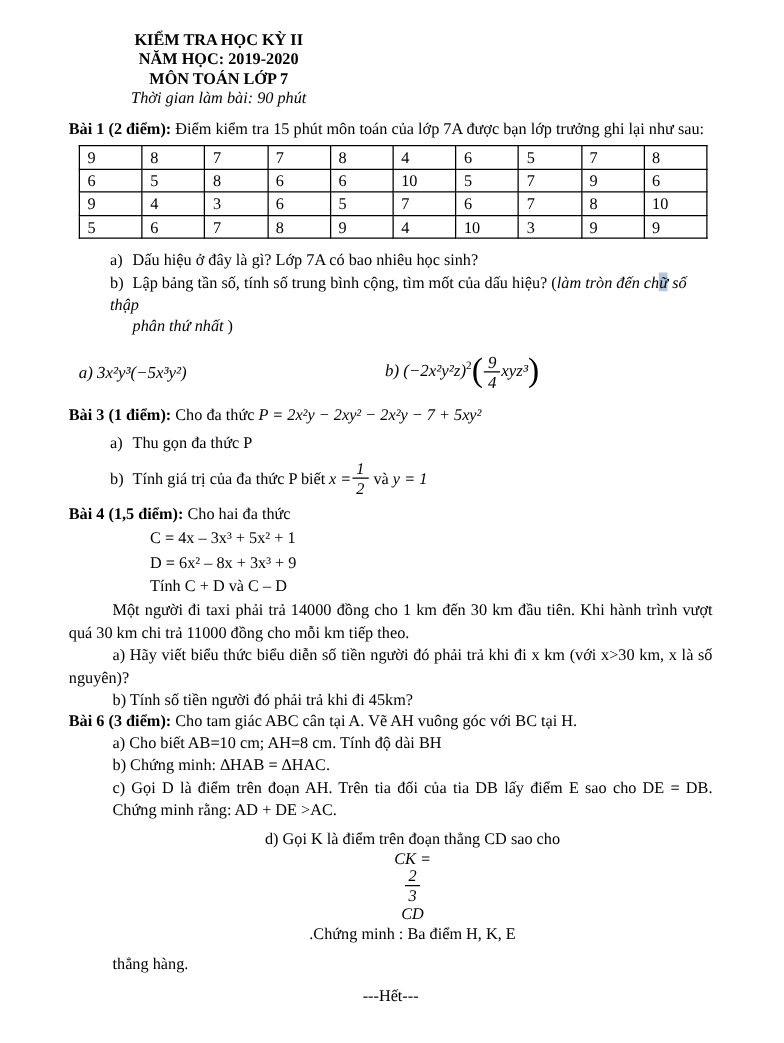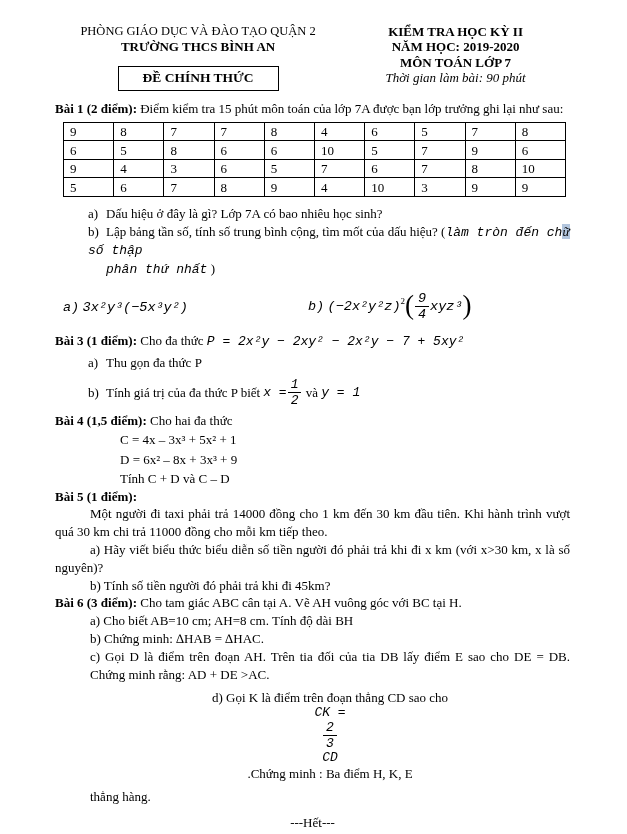--- a/index.html
+++ b/index.html
@@ -14,21 +14,21 @@
   .hdr-left .l1{font-size:12.5px;}
   .hdr-left .l2{font-weight:bold;font-size:13px;}
   .hdr-right div{font-weight:bold;font-size:13px;line-height:1.18;}
   .hdr-right .dur{font-weight:normal;font-style:italic;}
   .exam-box{display:inline-block;border:1.3px solid #000;font-weight:bold;
             padding:3px 24px 4px 24px;margin-top:11px;font-size:13.5px;}
 
   
   .sec-head{margin:0;line-height:1.3;}
   .b{font-weight:bold;}
-  .it{font-style:italic;font-family:Liberation Mono, monospace;}
+  .it{font-style:italic;}
   .hl{font-style:italic;background:var(--hl,#b3c6de);}
 
   
   table.score{border-collapse:collapse;table-layout:fixed;width:503px;margin:4px 0 8px 8px;}
   table.score td{border:1px solid #000;height:17.5px;padding:0 0 0 6px;font-size:13px;line-height:1;}
 
   .li{margin-left:33px;line-height:1.36;}
   .li .lbl{display:inline-block;width:18px;}
 
   
@@ -49,27 +49,20 @@
   .het{text-align:center;margin-top:10px;}
   .footer{margin-top:42px;font-size:13px;}
   .mt4{margin-top:4px;} .mt6{margin-top:6px;} .mt10{margin-top:10px;}
 </style>
 </head>
 <body>
 
 <div class="page">
 
   <div class="hdr">
-    <div class="hdr-left">
-      <div class="l1">PHÒNG GIÁO DỤC VÀ ĐÀO TẠO QUẬN 2</div>
-      <div class="l2">TRƯỜNG THCS BÌNH AN</div>
-      <div class="exam-box">
-        <span>ĐỀ CHÍNH THỨC</span>
-      </div>
-    </div>
     <div class="hdr-right">
       <div>KIỂM TRA HỌC KỲ II</div>
       <div>NĂM HỌC: 2019-2020</div>
       <div>MÔN TOÁN LỚP 7</div>
       <div class="dur">Thời gian làm bài: 90 phút</div>
     </div>
   </div>
 
   <p class="sec-head mt10"><span class="b">Bài 1 (2 điểm):</span><span> Điểm kiểm tra 15 phút môn toán của lớp 7A được bạn lớp trưởng ghi lại như sau:</span></p>
   <table class="score">
@@ -159,21 +152,20 @@
     <span class="it">y = 1</span>
   </div>
 
   <p class="sec-head mt6"><span class="b">Bài 4 (1,5 điểm):</span><span> Cho hai đa thức</span></p>
   <div class="eq-block">
     <div>C = 4x – 3x³ + 5x² + 1</div>
     <div>D = 6x² – 8x + 3x³ + 9</div>
     <div>Tính  C + D và C – D</div>
   </div>
 
-  <p class="sec-head"><span class="b">Bài 5 (1 điểm):</span></p>
   <p class="para">Một người đi taxi phải trả 14000 đồng cho 1 km đến 30 km đầu tiên. Khi hành trình vượt quá 30 km chi trả 11000 đồng cho mỗi km tiếp theo.</p>
   <p class="para">a) Hãy viết biểu thức biểu diễn số tiền người đó phải trả khi đi x km (với x&gt;30 km, x là số nguyên)?</p>
   <p class="para">b) Tính số tiền người đó phải trả khi đi 45km?</p>
 
   <p class="sec-head"><span class="b">Bài 6 (3 điểm):</span><span> Cho tam giác ABC cân tại A. Vẽ AH vuông góc với BC tại H.</span></p>
   <div class="item-block">a) Cho biết AB=10 cm; AH=8 cm. Tính độ dài BH</div>
   <div class="item-block">b) Chứng minh: ∆HAB = ∆HAC.</div>
   <div class="item-block">c) Gọi D là điểm trên đoạn AH. Trên tia đối của tia DB lấy điểm E sao cho DE = DB. Chứng minh rằng: AD + DE &gt;AC.</div>
   <div class="d-line">
     <span>d) Gọi K là điểm trên đoạn thẳng CD sao cho </span>

